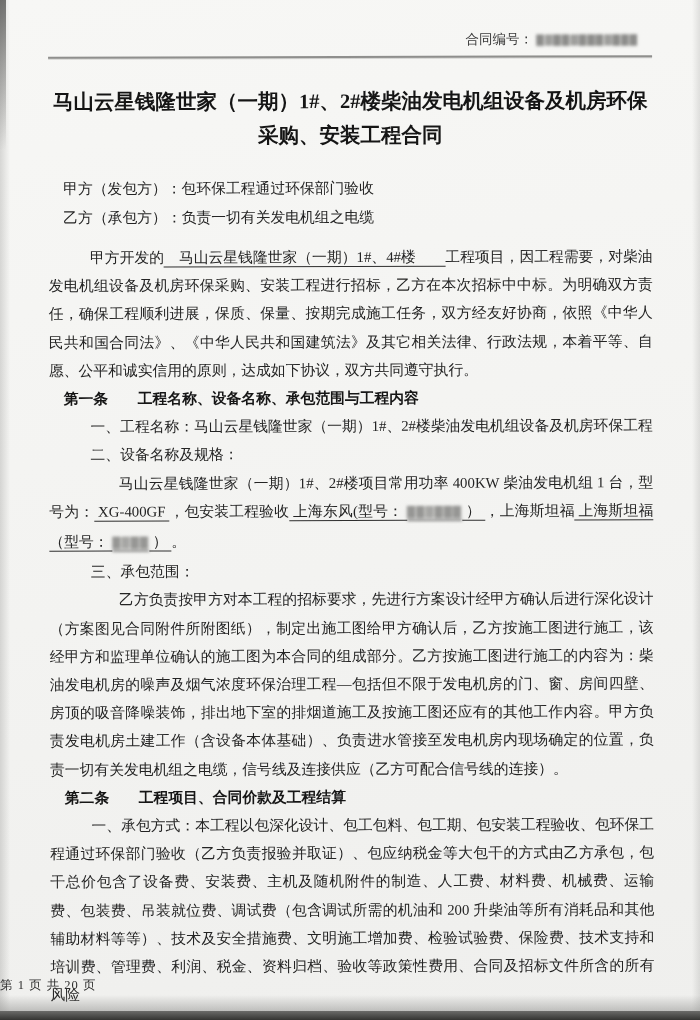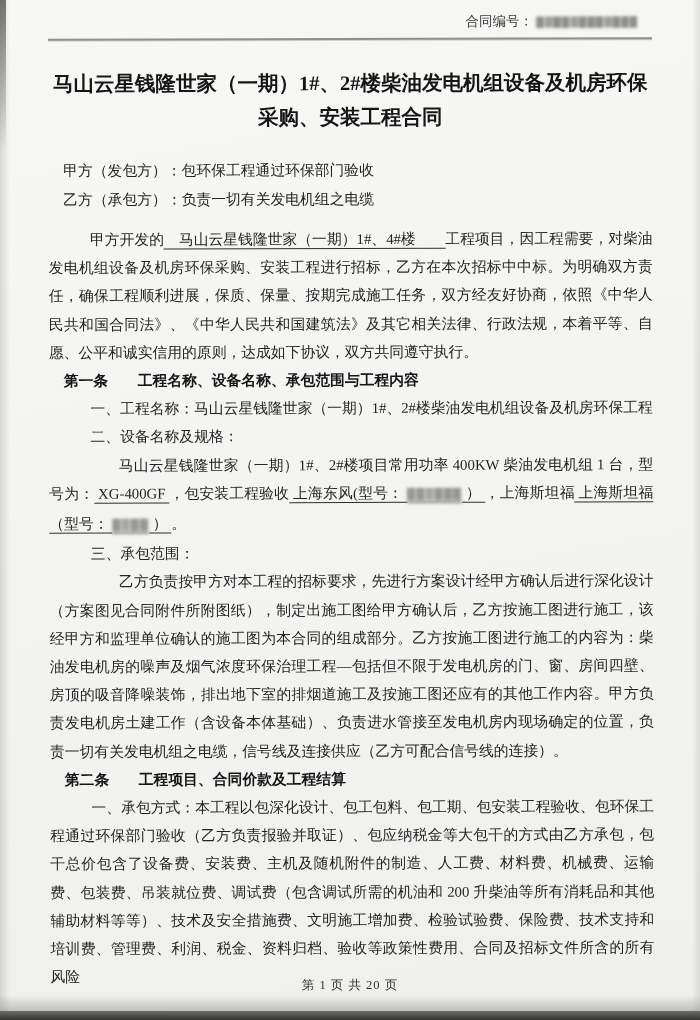--- a/index.html
+++ b/index.html
@@ -4,21 +4,21 @@
 <style>
   html, body { margin: 0; padding: 0; background: #d8d8d6; }
   .page {
     position: relative;
     width: 700px;
     height: 1020px;
     margin: 0 auto;
     background: linear-gradient(170deg, #f7f7f5 0%, #f3f3f1 55%, #efefed 100%);
     overflow: hidden;
     box-sizing: border-box;
-    padding: 12px 48px 0 48px;
+    padding: 30px 48px 0 48px;
     font-family: "Liberation Serif", "DejaVu Serif", serif;
     color: #242424;
   }
   
   .edge-left {
     position: absolute; left: 0; top: 0; width: 6px; height: 150px;
     background: linear-gradient(to bottom, #4a4a48, rgba(74,74,72,0));
     opacity: .75;
   }
   .edge-left-soft {
@@ -84,21 +84,21 @@
     font-size: .72em;
     color: #969694;
     filter: blur(1.6px);
     letter-spacing: 1px;
   }
   .header-row .redacted { color: #8d8d8b; }
 
   .footer {
     position: absolute;
     left: 0; bottom: 26px; width: 100%;
-    text-align: center;
+    text-align: left;
     font-size: 12.5px;
     color: #2e2e2e;
     letter-spacing: 1px;
   }
 </style>
 </head>
 <body>
 
 <div class="page">
   <div class="edge-left-soft"></div>

